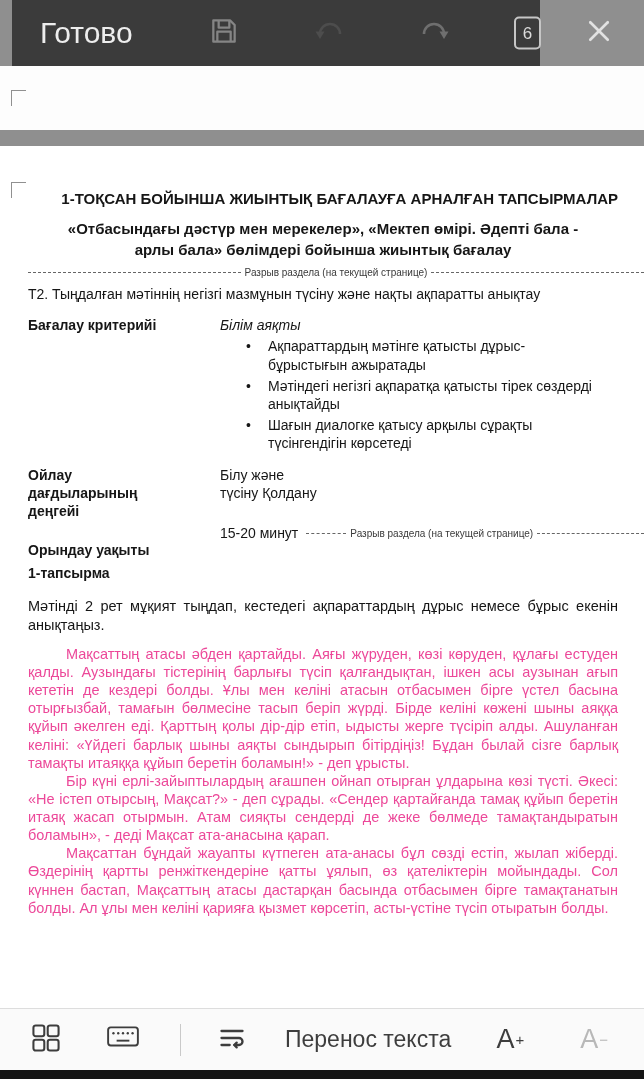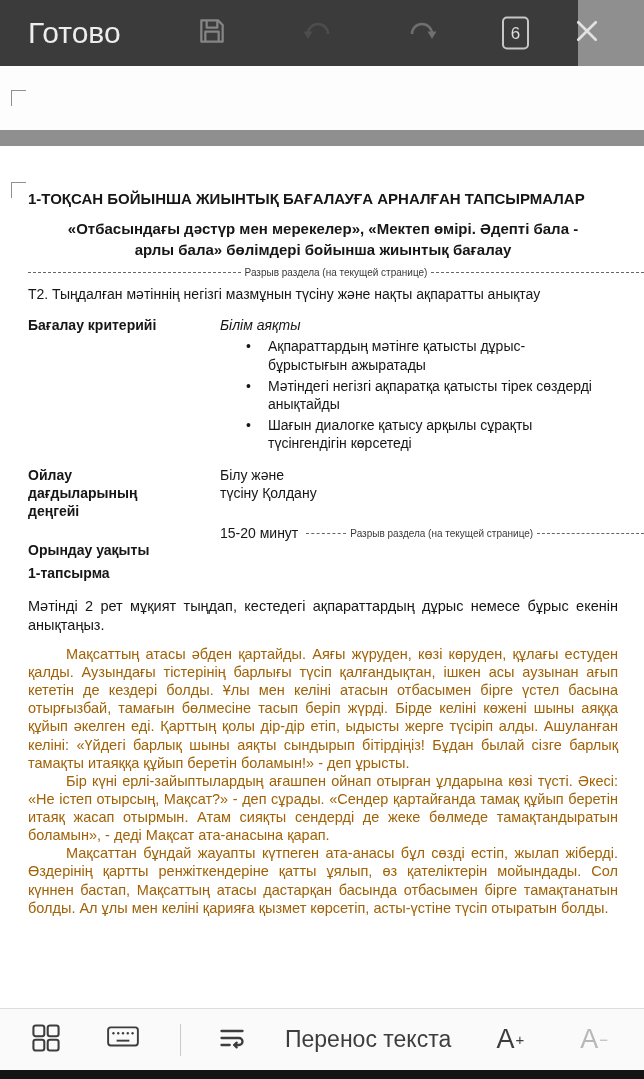--- a/index.html
+++ b/index.html
@@ -5,39 +5,39 @@
   * { margin:0; padding:0; box-sizing:border-box; }
   html,body { width:644px; height:1079px; }
   body {
     position:relative;
     background:#8f8f8f;
     font-family:"Liberation Sans","DejaVu Sans",sans-serif;
     overflow:hidden;
   }
 
   
-  .top-toolbar { position:absolute; top:0; left:0; width:578px; height:66px; background:#3b3b3b; z-index:5; }
+  .top-toolbar { position:absolute; top:0; left:12px; width:528px; height:66px; background:#3b3b3b; z-index:5; }
   .tb-item { position:absolute; top:50%; transform:translateY(-50%); display:flex; align-items:center; justify-content:center; cursor:pointer; }
   .done-label { left:28px; font-size:30px; color:#ededed; }
   .save-btn { left:196px; }
   .undo-btn { left:300px; }
   .redo-btn { left:404px; }
   .page-indicator { left:502px; width:27px; height:33px; border:2px solid #c6c6c6; border-radius:5px; color:#dcdcdc; font-size:17px; }
   .close-btn { left:572px; }
 
   
   .prev-page { position:absolute; top:66px; left:0; width:644px; height:64px; background:#fdfdfd; }
   .corner-mark { position:absolute; width:15px; height:16px; border-left:1px solid #909090; border-top:1px solid #909090; }
   .mark1 { left:11px; top:24px; }
   .page-gap { position:absolute; top:130px; left:0; width:644px; height:16px; background:#8f8f8f; }
   .page { position:absolute; top:146px; left:0; width:644px; height:862px; background:#ffffff; overflow:hidden; }
   .mark2 { left:11px; top:36px; }
 
   .content { padding:44px 26px 0 28px; color:#161616; }
-  .doc-title { font-size:15px; font-weight:700; text-align:left; line-height:1.2; }
+  .doc-title { font-size:15px; font-weight:700; text-align:right; line-height:1.2; }
   .doc-subtitle { margin-top:10px; font-size:15px; font-weight:700; text-align:center; line-height:1.4; padding:0 30px; }
 
   .section-break { display:flex; align-items:center; margin:7px -26px 7px 0; font-size:10px; color:#3a3a3a; white-space:nowrap; }
   .dash { border-top:1px dashed #666; height:0; }
   .dash.grow { flex:1; }
   .dash.w40 { width:40px; }
   .section-break .break-label { margin:0 4px; }
 
   .doc-table { margin-top:4px; }
   .t-row { display:flex; margin-bottom:10px; font-size:14px; line-height:1.3; }
@@ -53,21 +53,21 @@
   .thinking-value { display:inline-block; max-width:105px; }
   .row3 { margin-bottom:4px; }
   .row4 { margin-bottom:0; }
   .row4 .t-label { padding-top:17px; }
   .break-inline { display:flex; align-items:center; margin-right:-26px; font-size:10px; color:#3a3a3a; white-space:nowrap; }
   .duration-value { font-size:14px; color:#161616; margin-right:8px; }
   .break-inline .break-label { margin:0 4px; }
   .task-label { font-weight:700; font-size:14px; margin-top:6px; }
   .instruction { margin-top:16px; font-weight:400; font-size:14.5px; text-align:justify; line-height:1.3; }
   .paras { margin-top:10px; }
-  .body-para { font-size:14.5px; line-height:1.25; text-align:justify; text-indent:38px; color:#a16207; }
+  .body-para { font-size:14.5px; line-height:1.25; text-align:justify; text-indent:38px; color:#ec4899; }
 
   
   .bottom-toolbar { position:absolute; top:1008px; left:0; width:644px; height:62px; background:#fafafa; border-top:1px solid #dddddd; display:flex; align-items:center; z-index:5; }
   .bt-btn { display:flex; align-items:center; justify-content:center; cursor:pointer; }
   .blocks-btn { margin-left:30px; }
   .keyboard-btn { margin-left:44px; }
   .divider { width:1px; height:32px; background:#c9c9c9; margin-left:40px; }
   .wrap-btn { margin-left:36px;gap:24px; }
   .wrap-label { margin-left:14px; font-size:23px; color:#3d3d3d; }
   .flex-spacer { flex:1; }

